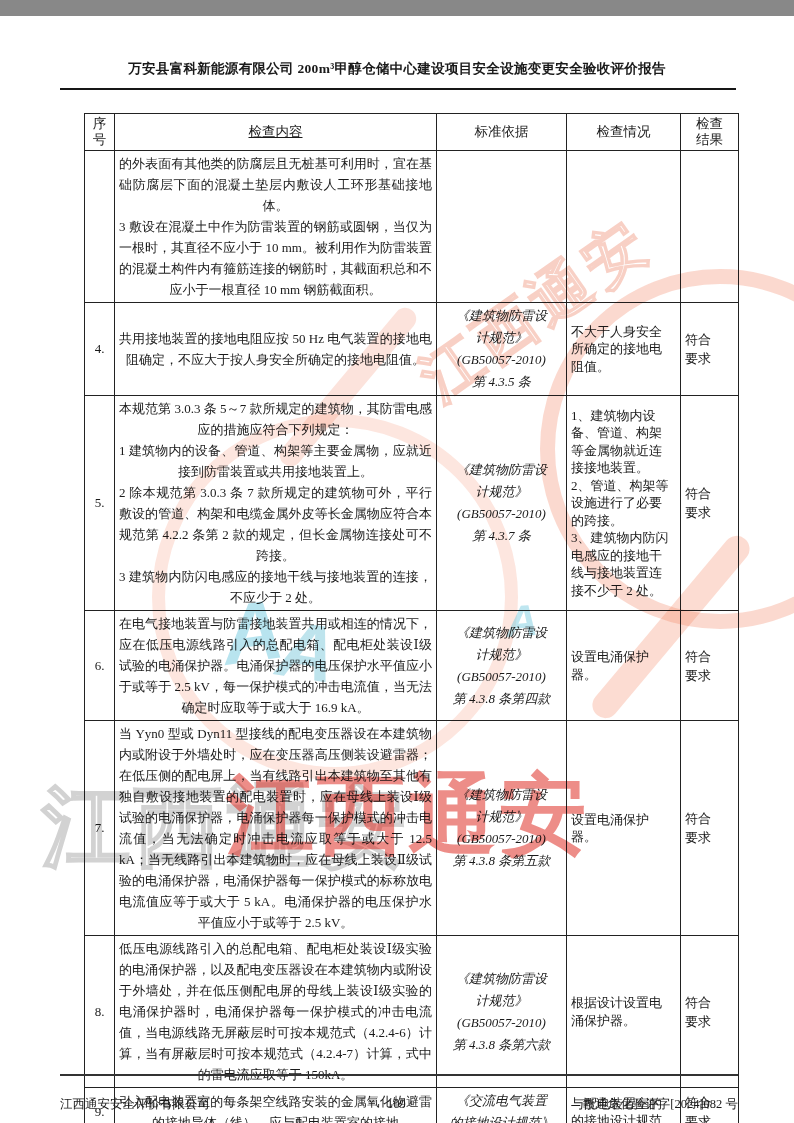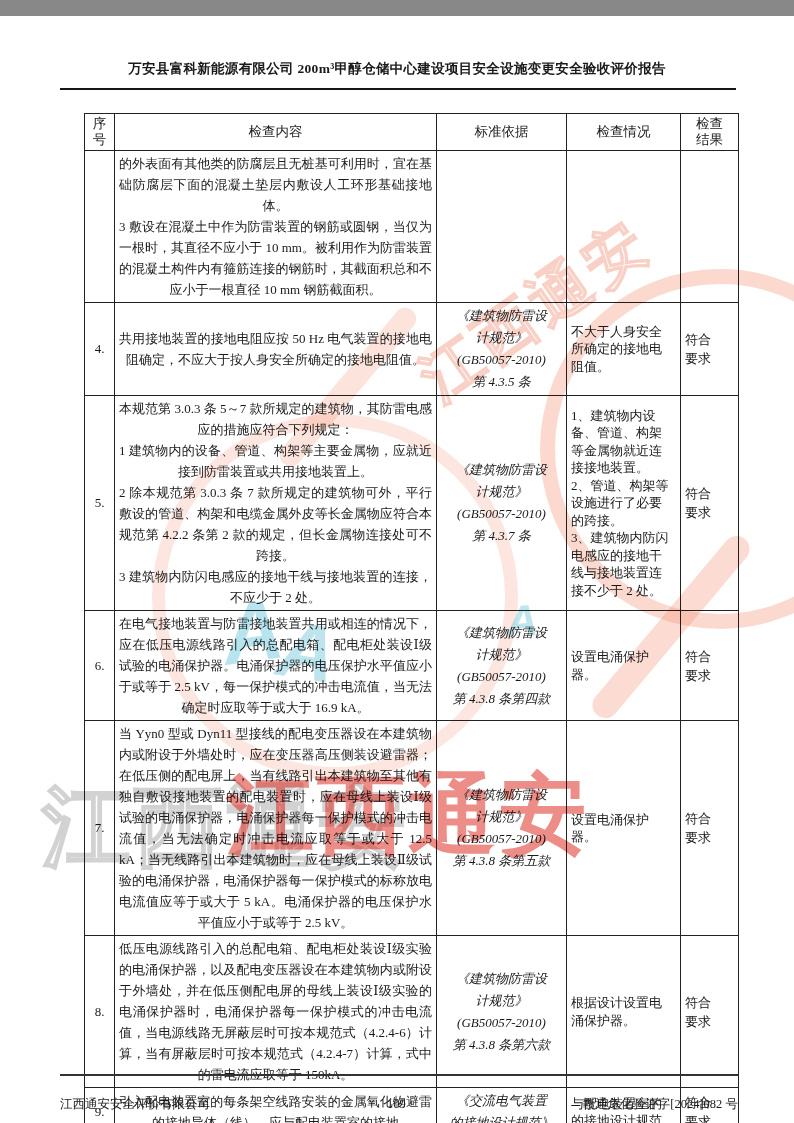--- a/index.html
+++ b/index.html
@@ -76,21 +76,21 @@
     <colgroup>
       <col style="width:30px">
         <col style="width:322px">
         <col style="width:130px">
         <col style="width:114px">
         <col style="width:58px">
     </colgroup>
     <thead>
       <tr>
           <th style="white-space: pre-line;">序号</th>
-          <th style="white-space: pre-line;">检查内容</th>
+          <th style="white-space: pre-line; text-decoration: underline;">检查内容</th>
           <th style="white-space: pre-line;">标准依据</th>
           <th style="white-space: pre-line;">检查情况</th>
           <th style="white-space: pre-line;">检查
 结果</th>
         </tr>
     </thead>
     <tbody>
         <tr>
           <td class="cell-no"></td>
           <td class="cell-content">的外表面有其他类的防腐层且无桩基可利用时，宜在基础防腐层下面的混凝土垫层内敷设人工环形基础接地体。

